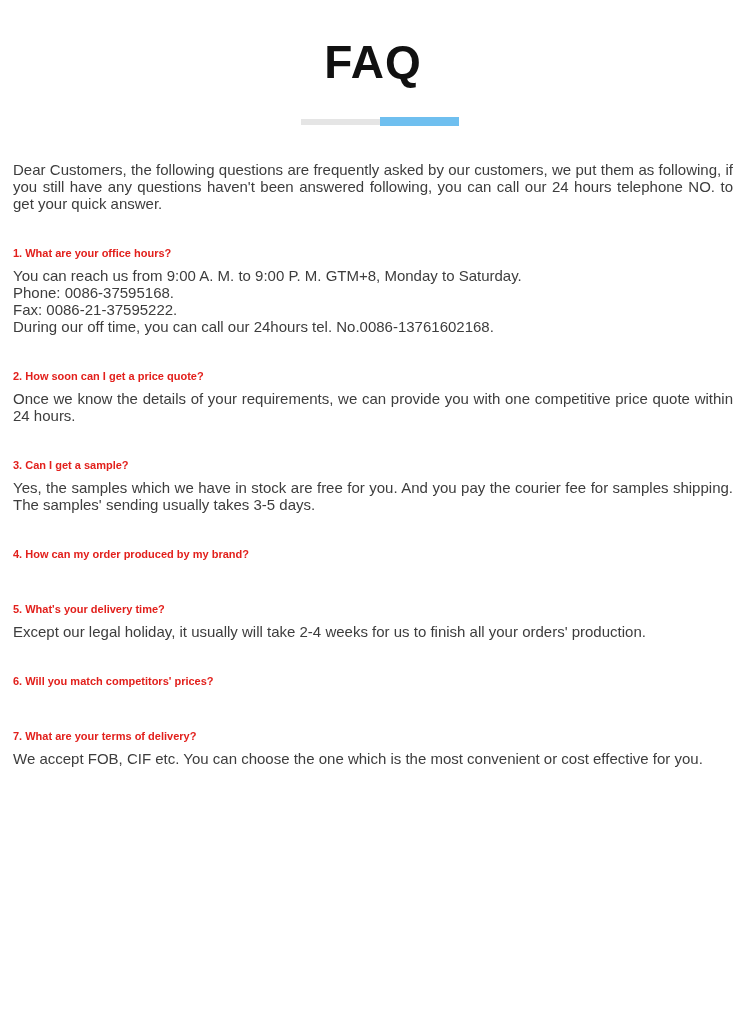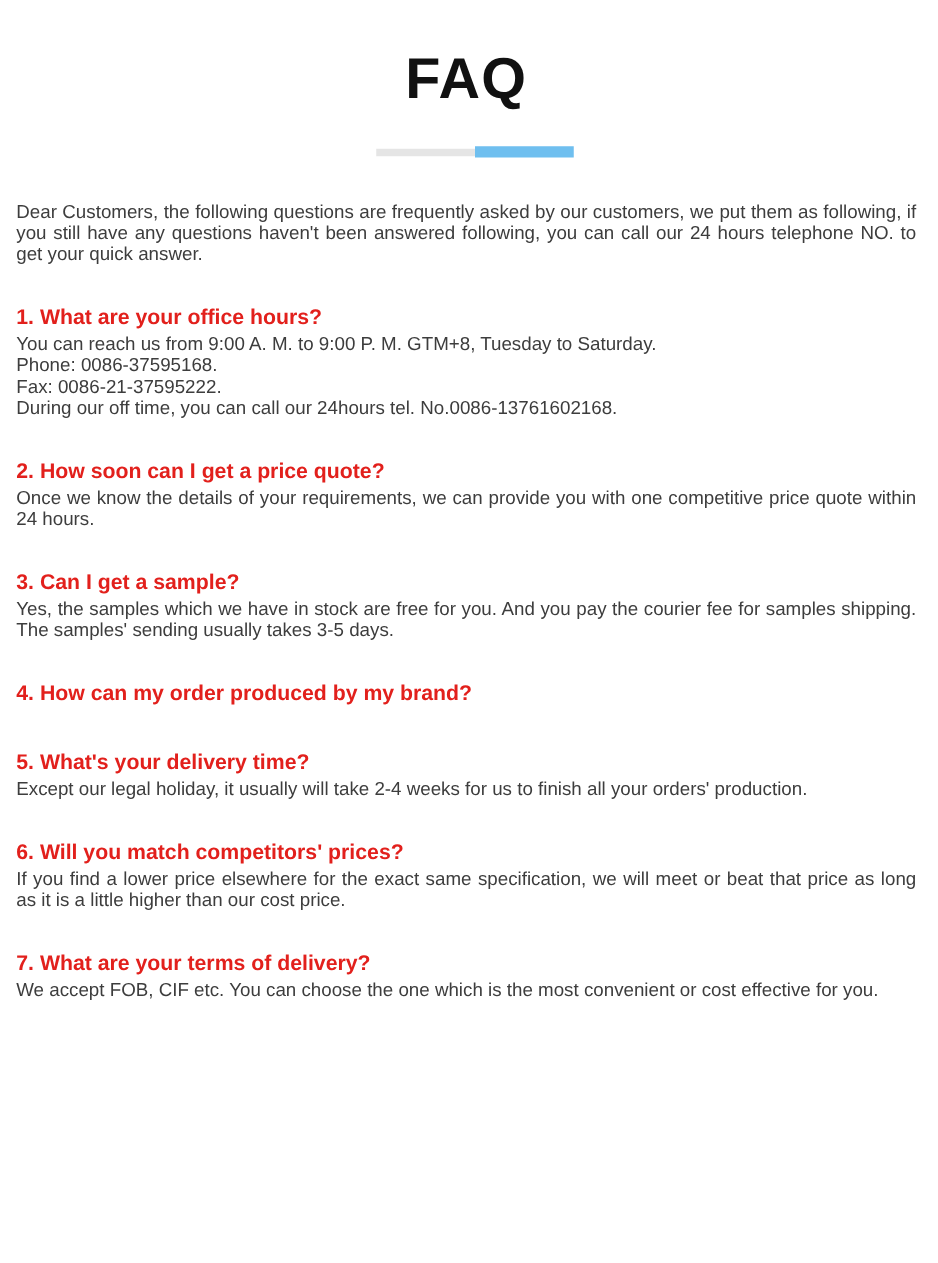--- a/index.html
+++ b/index.html
@@ -53,21 +53,21 @@
     font-size: 15px;
     line-height: 17px;
     color: #3d3d3d;
     text-align: justify;
   }
   .faq-section {
     margin-top: 28px;
   }
   .faq-question {
     margin: 0;
-    font-size: 17px;
+    font-size: 11px;
     line-height: 27px;
     font-weight: 700;
     color: #e2201c;
     text-align: left;
   }
   .faq-answer {
     margin: 0;
   }
 </style>
 </head>
@@ -79,21 +79,21 @@
 
   <div class="divider">
     <span class="divider-gray"></span>
     <span class="divider-blue"></span>
   </div>
 
   <p class="intro body-text">Dear Customers, the following questions are frequently asked by our customers, we put them as following, if you still have any questions haven't been answered following, you can call our 24 hours telephone NO. to get your quick answer.</p>
 
   <section class="faq-section">
     <h2 class="faq-question">1. What are your office hours?</h2>
-    <p class="faq-answer body-text">You can reach us from 9:00 A. M. to 9:00 P. M. GTM+8, Tuesday to Saturday.</p>
+    <p class="faq-answer body-text">You can reach us from 9:00 A. M. to 9:00 P. M. GTM+8, Monday to Saturday.</p>
     <p class="faq-answer body-text">Phone: 0086-37595168.</p>
     <p class="faq-answer body-text">Fax: 0086-21-37595222.</p>
     <p class="faq-answer body-text">During our off time, you can call our 24hours tel. No.0086-13761602168.</p>
   </section>
 
   <section class="faq-section">
     <h2 class="faq-question">2. How soon can I get a price quote?</h2>
     <p class="faq-answer body-text">Once we know the details of your requirements, we can provide you with one competitive price quote within 24 hours.</p>
   </section>
 
@@ -106,21 +106,20 @@
     <h2 class="faq-question">4. How can my order produced by my brand?</h2>
   </section>
 
   <section class="faq-section">
     <h2 class="faq-question">5. What's your delivery time?</h2>
     <p class="faq-answer body-text">Except our legal holiday, it usually will take 2-4 weeks for us to finish all your orders' production.</p>
   </section>
 
   <section class="faq-section">
     <h2 class="faq-question">6. Will you match competitors' prices?</h2>
-    <p class="faq-answer body-text">If you find a lower price elsewhere for the exact same specification, we will meet or beat that price as long as it is a little higher than our cost price.</p>
   </section>
 
   <section class="faq-section">
     <h2 class="faq-question">7. What are your terms of delivery?</h2>
     <p class="faq-answer body-text">We accept FOB, CIF etc. You can choose the one which is the most convenient or cost effective for you.</p>
   </section>
 
 </div>
 
 </body></html>

